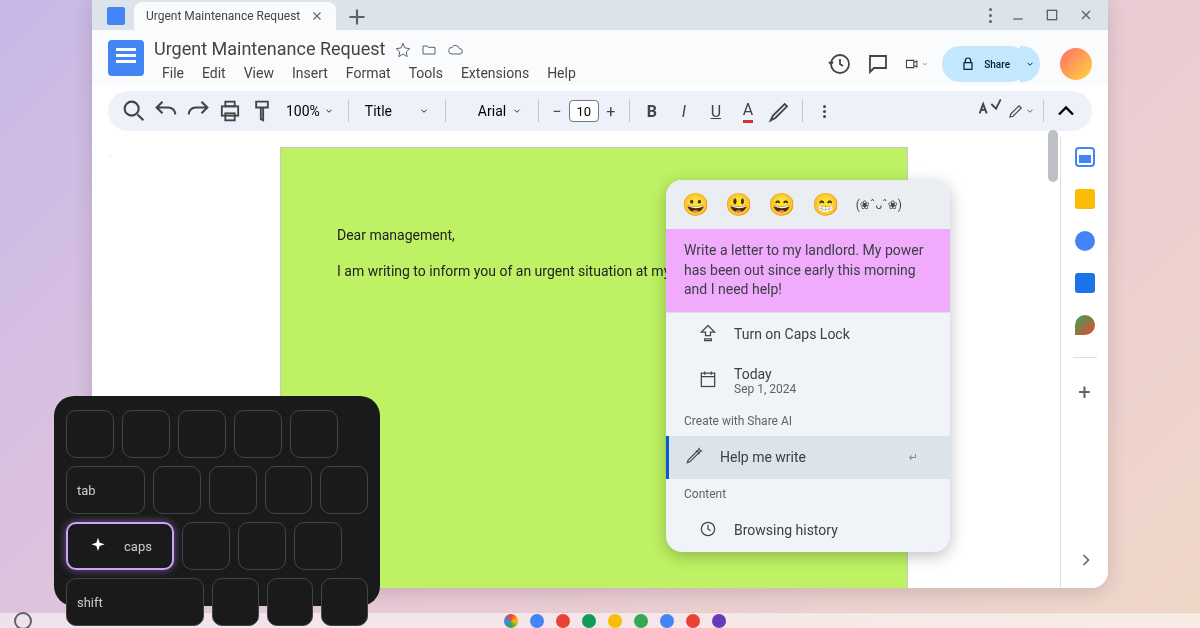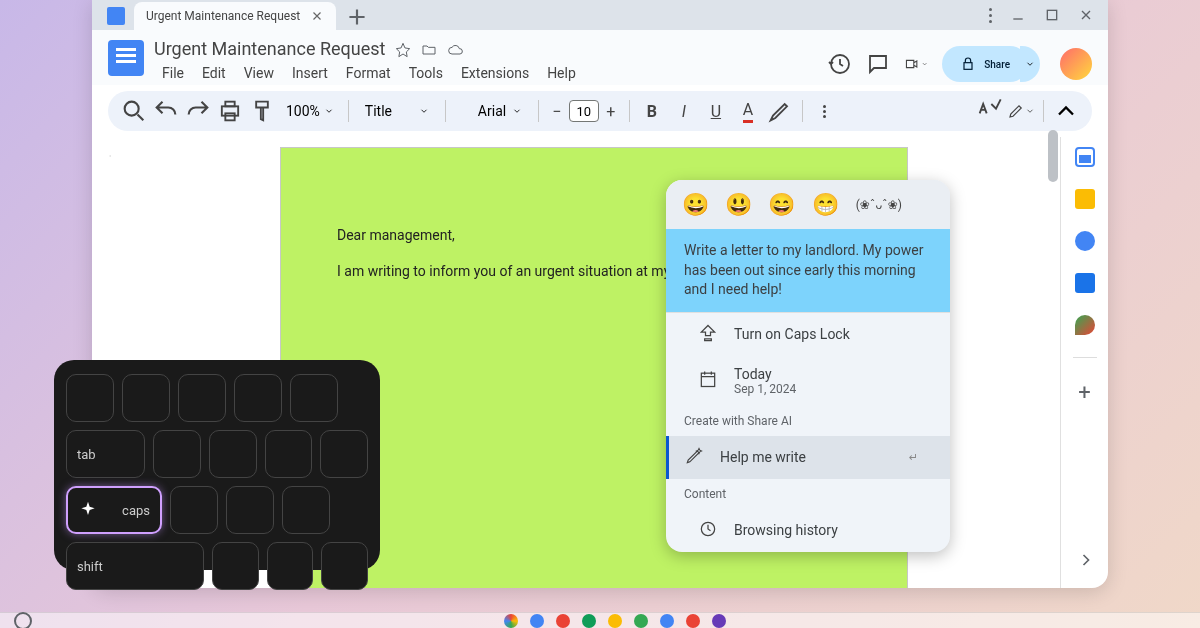--- a/index.html
+++ b/index.html
@@ -46,28 +46,28 @@
 .side-panel { width: 48px; display: flex; flex-direction: column; align-items: center; gap: 22px; padding-top: 10px; border-left: 1px solid #e0e0e0; }
 .sp-icon { width: 20px; height: 20px; border-radius: 4px; }
 .scrollbar-track { position: absolute; right: 50px; top: 130px; width: 10px; height: 440px; }
 .scrollbar-thumb { width: 10px; height: 52px; background: #bdc1c6; border-radius: 5px; }
 .popup { position: absolute; left: 666px; top: 180px; width: 284px; background: #f0f4f9; border-radius: 16px; box-shadow: 0 4px 16px rgba(0,0,0,0.25); overflow: hidden; z-index: 10; }
 .emoji-row { display: flex; align-items: center; padding: 12px 16px; gap: 16px; background: #eaeef3; }
 .emoji { font-size: 22px; }
 .kaomoji { font-size: 12px; color: #444; }
 .emoji-row-spacer { flex: 1; }
 .emoji-add { width: 22px; height: 22px; color: #444; }
-.prompt-text { padding: 12px 18px; font-size: 14px; color: #3c4043; line-height: 1.4; background: #7dd3fc; border-bottom: 1px solid #e0e0e0; }
+.prompt-text { padding: 12px 18px; font-size: 14px; color: #3c4043; line-height: 1.4; background: #f0abfc; border-bottom: 1px solid #e0e0e0; }
 .popup-item { display: flex; align-items: center; padding: 10px 32px; gap: 16px; font-size: 14px; color: #3c4043; cursor: pointer; }
 .popup-item .sub { font-size: 12px; color: #5f6368; }
 .popup-section { padding: 8px 18px; font-size: 12px; color: #5f6368; }
 .popup-item.highlighted { background: #dde3ea; border-left: 3px solid #0b57d0; padding-left: 15px; }
 .popup-item .arrow { margin-left: auto; font-size: 11px; color: #888; }
 .pi-icon { width: 20px; text-align: center; color: #444; }
-.keyboard { position: absolute; left: 54px; top: 360px; width: 326px; height: 210px; background: #1a1a1a; border-radius: 20px; padding: 14px 12px; display: flex; flex-direction: column; gap: 8px; z-index: 20; }
+.keyboard { position: absolute; left: 54px; top: 396px; width: 326px; height: 210px; background: #1a1a1a; border-radius: 20px; padding: 14px 12px; display: flex; flex-direction: column; gap: 8px; z-index: 20; }
 .kb-row { display: flex; gap: 8px; }
 .key { background: #1a1a1a; border: 1px solid #444; border-radius: 10px; height: 48px; display: flex; align-items: center; padding: 0 10px; color: #ccc; font-size: 13px; }
 .key.glow { border: 2px solid #d0a0ff; box-shadow: 0 0 8px rgba(200,150,255,0.5); }
 .key .key-icon { width: 20px; height: 20px; }
 .shelf { position: absolute; bottom: 0; left: 0; right: 0; height: 16px; background: rgba(255,255,255,0.5); border-top: 1px solid rgba(0,0,0,0.1); display: flex; align-items: center; padding: 0 14px; gap: 12px; }
 .shelf-launcher { width: 18px; height: 18px; border: 2px solid #5f6368; border-radius: 50%; }
 .shelf-spacer { flex: 1; }
 .shelf-icon { width: 14px; height: 14px; border-radius: 50%; }
 svg { width: 100%; height: 100%; }
 .chev { width: 10px; height: 10px; }
@@ -368,21 +368,21 @@
   <div class="kb-row">
     <div class="key" style="width:80px;">
         <span>tab</span>
       </div>
     <div class="key" style="width:48px;"></div>
     <div class="key" style="width:48px;"></div>
     <div class="key" style="width:48px;"></div>
     <div class="key" style="width:48px;"></div>
   </div>
   <div class="kb-row">
-    <div class="key glow" style="width:96px;justify-content:space-between;gap:16px;">
+    <div class="key glow" style="width:108px;justify-content:center;gap:16px;">
       <span class="key-icon"><svg viewBox="0 0 24 24">
             <path d="M12 2l2 6 6 2-6 2-2 6-2-6-6-2 6-2z" fill="#fff"></path>
           </svg></span>
       <span>caps</span>
     </div>
     <div class="key" style="width:48px;"></div>
     <div class="key" style="width:48px;"></div>
     <div class="key" style="width:48px;"></div>
   </div>
   <div class="kb-row">

